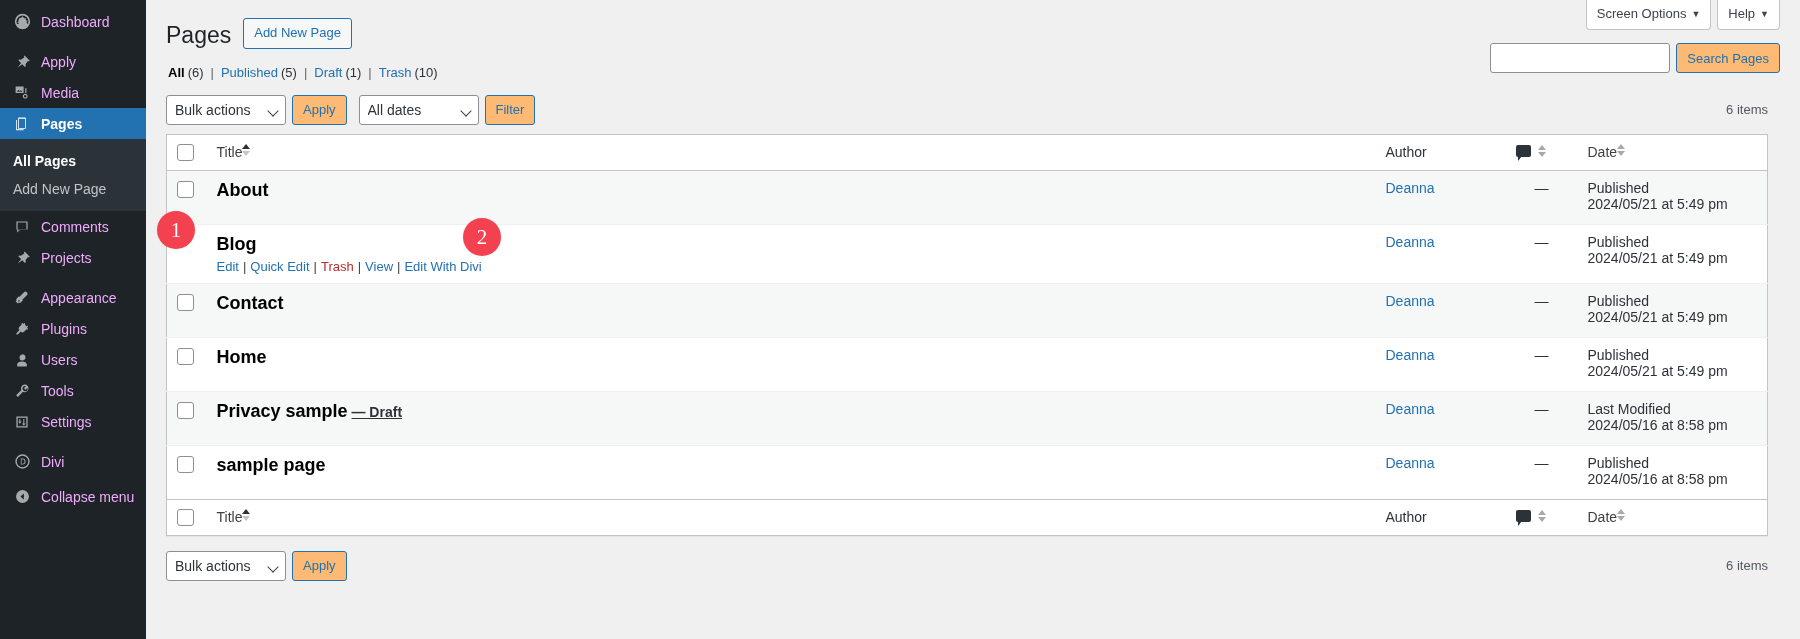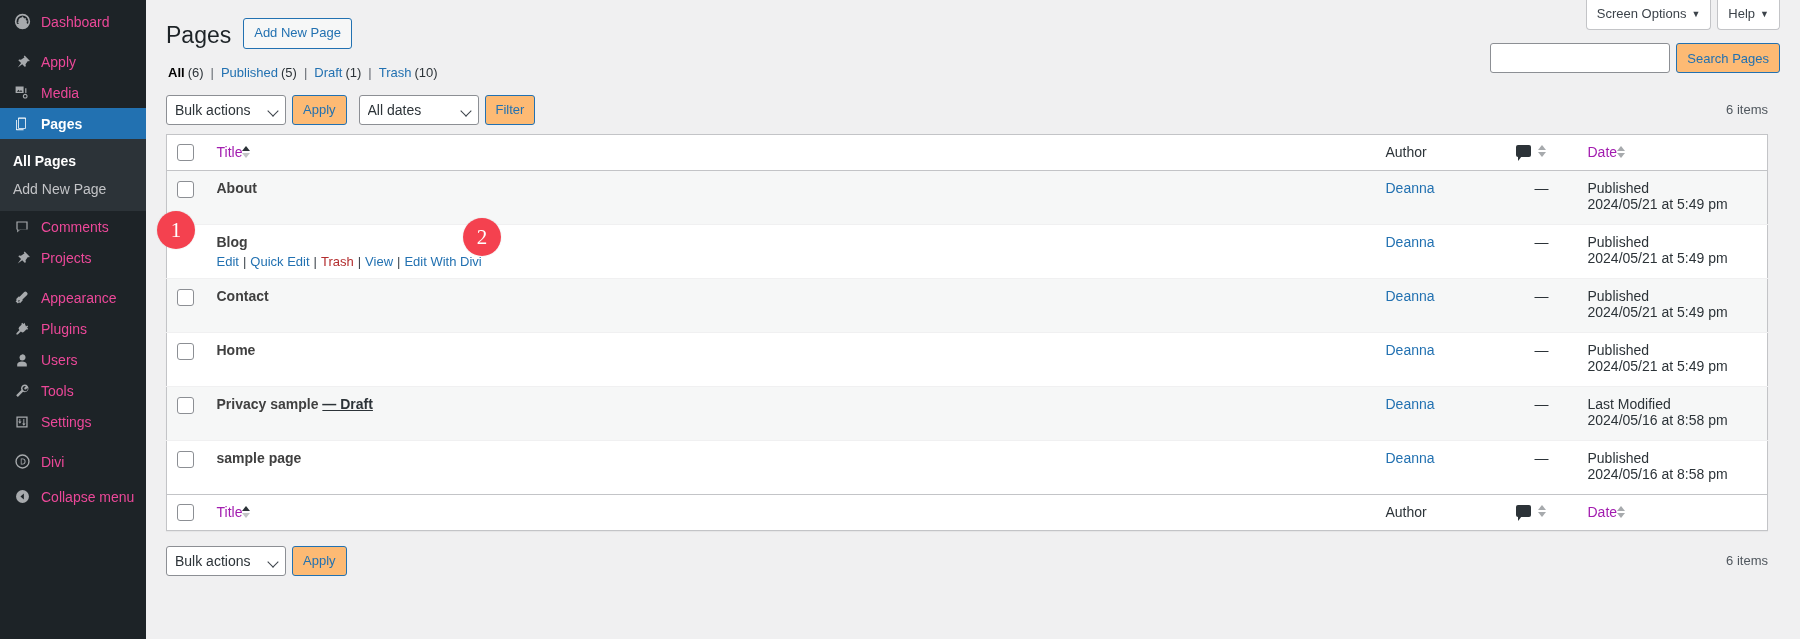--- a/index.html
+++ b/index.html
@@ -13,21 +13,21 @@
 
   
   .sidebar {
     width: 146px; min-width: 146px; height: 639px;
     background: #1d2327; color: #f0f0f1;
     position: relative; padding-top: 6px;
   }
   .menu-item {
     display: flex; align-items: center;
     height: 31px; padding: 0 0 0 12px;
-    font-size: 14px; color: #ec4899; cursor: pointer;
+    font-size: 14px; color: #f0abfc; cursor: pointer;
     position: relative;
   }
   .menu-item .ico {
     width: 20px; height: 20px; margin-right: 9px;
     display: flex; align-items: center; justify-content: center;
     color: #a7aaad; flex: 0 0 20px;
   }
   .menu-item .ico svg { display:block; }
   .menu-item.current {
     background: #2271b1; color: #fff; font-weight: bold;
@@ -126,40 +126,40 @@
     background: #fff; text-align: left; font-size: 14px; font-weight: 400;
     color: #2c3338; padding: 8px 10px; border-bottom: 1px solid #c3c4c7;
     vertical-align: middle; height: 36px;
   }
   table.wp-list-table tfoot th { border-bottom: none; border-top: 1px solid #c3c4c7; }
   th.col-cb, td.col-cb { width: 40px; padding-left: 12px; padding-right: 0; }
   th.col-title, td.col-title { padding-left: 4px; }
   th.col-author, td.col-author { width: 130px; }
   th.col-comments, td.col-comments { width: 72px; text-align: center; }
   th.col-date, td.col-date { width: 190px; }
-  .sortable-link { color: #a21caf; text-decoration: none; cursor: pointer; display: inline-flex; align-items: center; }
+  .sortable-link { color: #404040; text-decoration: none; cursor: pointer; display: inline-flex; align-items: flex-start; }
   .sort-ind {
     display: inline-flex; flex-direction: column; line-height: 0;
     position: relative; top: 0;
   }
   .sort-ind .up, .sort-ind .dn {
     width: 0; height: 0; border-left: 4px solid transparent; border-right: 4px solid transparent;
   }
   .sort-ind .up { border-bottom: 5px solid #2c3338; margin-bottom: 2px; }
   .sort-ind .dn { border-top: 5px solid #c3c4c7; }
   .sort-ind.muted .up { border-bottom-color: #a7aaad; }
   .sort-ind.muted .dn { border-top-color: #a7aaad; }
 
   table.wp-list-table tbody td {
     font-size: 14px; color: #2c3338; padding: 9px 10px;
     vertical-align: top; border-top: 1px solid #f0f0f1;
   }
   tbody tr.alt td { background: #f6f7f7; }
   tbody tr td { height: 54px; }
-  .row-title { color: #404040; font-weight: bold; font-size: 14px; text-decoration: none; cursor: pointer; }
+  .row-title { color: #000000; font-weight: bold; font-size: 18px; text-decoration: none; cursor: pointer; }
   .post-state { color: #2c3338; font-weight: bold; text-decoration: underline; }
   .row-actions { font-size: 13px; color: #3c434a; margin-top: 4px; visibility: hidden; }
   tr.show-actions .row-actions { visibility: visible; }
   .row-actions a { color: #2271b1; text-decoration: none; cursor: pointer; }
   .row-actions a.trash { color: #b32d2e; }
   .row-actions .bar { color: #3c434a; margin: 0 4px; }
   .author-link { color: #2271b1; text-decoration: none; cursor: pointer; }
   .dash { color: #50575e; }
   .date-status { color: #2c3338; }
   .date-value { color: #2c3338; }

